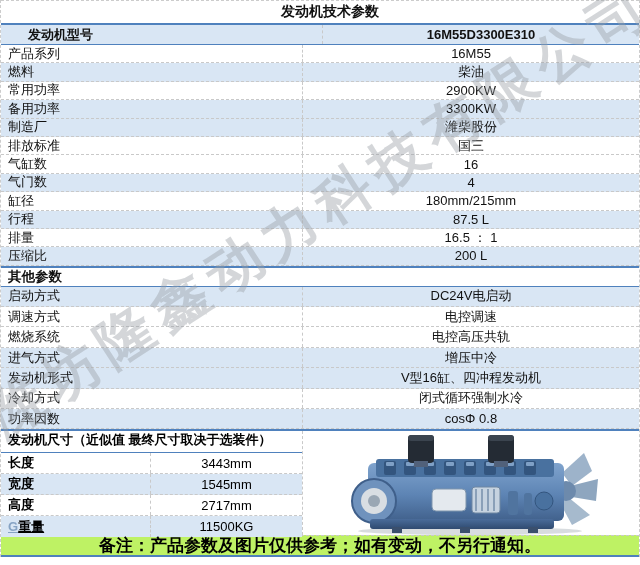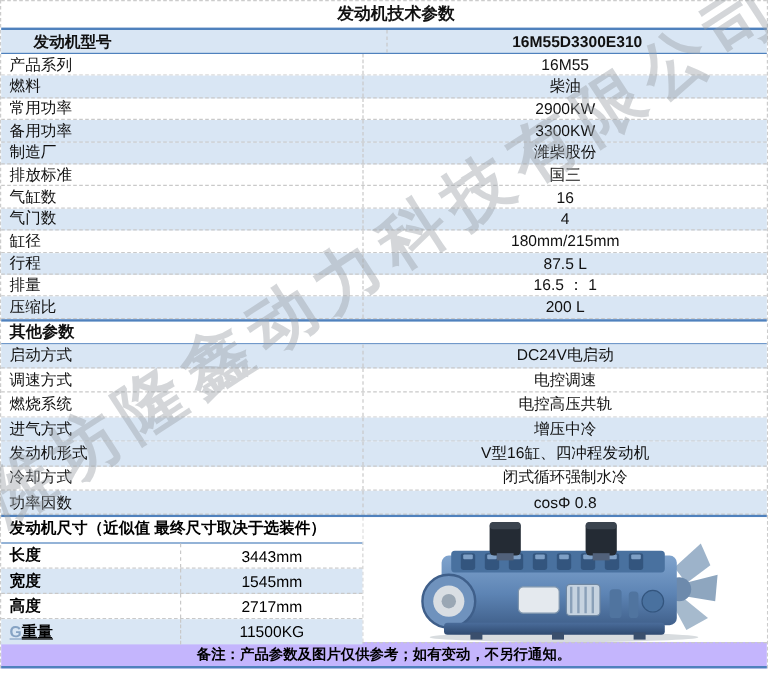--- a/index.html
+++ b/index.html
@@ -30,22 +30,22 @@
   .dim-row { display:flex; align-items:center; height:21px; font-size:13px; border-bottom:1px dashed #c9c9c9;justify-content:flex-end; }
   .dim-row:last-child { border-bottom:none; }
   .dl { width:150px; padding-left:7px; font-weight:bold; border-right:1px dashed #c9c9c9; height:100%; display:flex; align-items:center; }
   .dv { flex:1; text-align:center; }
   .gpfx { color:#86a3c4; font-weight:bold; text-decoration:underline; }
   .u { text-decoration:underline; }
 
   .dims-right { flex:1; display:flex; align-items:flex-start; justify-content:center; background:#fff; overflow:hidden; }
 
   .footer-row { height:22px; display:flex; align-items:center; justify-content:center;
-                font-weight:bold; font-size:12px; border-top:1px dashed #c9c9c9;
-                border-bottom:2px solid #4f81bd; background:#c4b5fd; }
+                font-weight:bold; font-size:17px; border-top:1px dashed #c9c9c9;
+                border-bottom:2px solid #4f81bd; background:#bef264; }
 
   .watermark { position:absolute; left:-130px; top:172px; width:900px; height:76px;
                line-height:76px; text-align:center; font-size:56px; font-weight:bold;
                letter-spacing:9px; color:#9aa0a6; opacity:0.42;
                transform:rotate(-33deg); pointer-events:none; z-index:6; white-space:nowrap; }
 </style>
 </head>
 <body>
 
 <div class="page">

